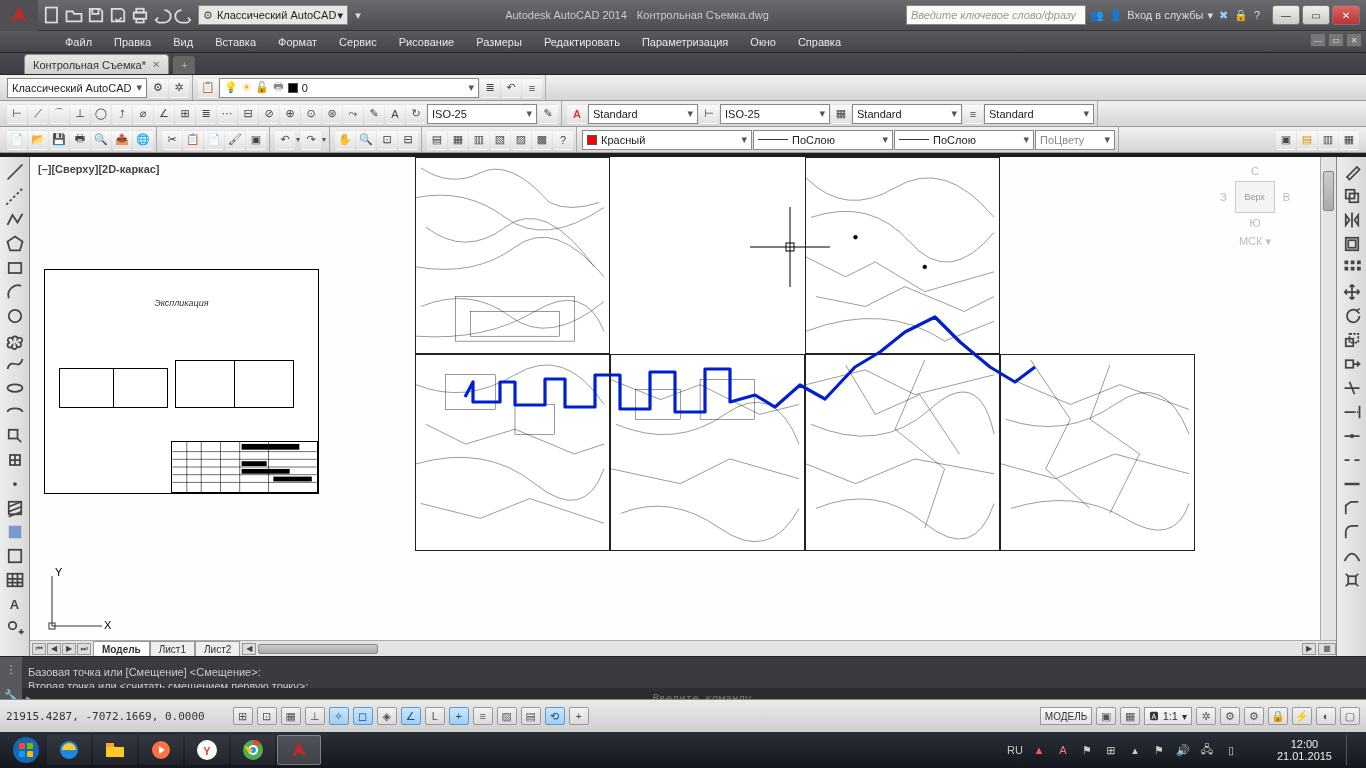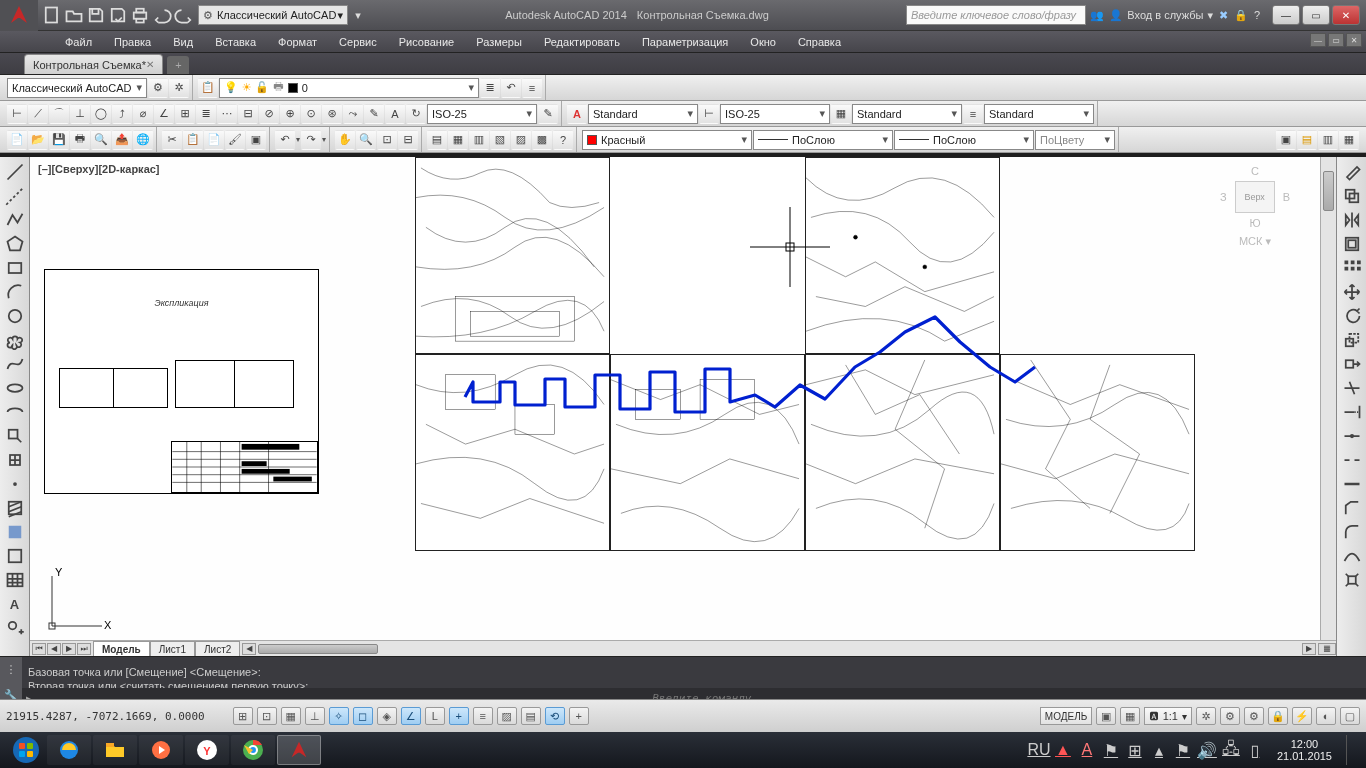--- a/index.html
+++ b/index.html
@@ -25,21 +25,21 @@
 .win-btn.close { background:linear-gradient(#d66,#b33); color:#fff; }
 
 
 .menubar { height:22px; background:linear-gradient(#5a5960,#46454b); display:flex; align-items:center; padding-left:54px; color:#e8e8e8; font-size:12px; border-bottom:1px solid #222; position:relative;text-align:center; }
 .menu-item { padding:0 11px; height:100%; display:flex; align-items:center; }
 .mdi-btns { position:absolute; right:4px; top:2px; display:flex; gap:2px;}
 .mdi-btn { width:16px; height:14px; background:#777; border:1px solid #555; display:flex; align-items:center; justify-content:center; color:#ddd; font-size:8px;}
 
 
 .doc-tabs { height:22px; background:linear-gradient(#4a4950,#3e3d43); display:flex; align-items:end; padding-left:24px; border-bottom:1px solid #222; }
-.doc-tab { height:20px; background:linear-gradient(#e8e8e8,#d0d0d0); border:1px solid #888; border-bottom:none; border-radius:4px 4px 0 0; padding:0 8px; display:flex; align-items:center; color:#333; font-size:11px;}
+.doc-tab { height:20px; background:linear-gradient(#e8e8e8,#d0d0d0); border:1px solid #888; border-bottom:none; border-radius:4px 4px 0 0; padding:0 8px; display:flex; align-items:center; gap:6px; color:#333; font-size:11px;}
 .doc-tab .x { color:#777; font-size:10px; }
 .new-tab { width:22px; height:18px; background:#666; border-radius:3px 3px 0 0; margin-left:4px; display:flex; align-items:center; justify-content:center; color:#aaa; }
 
 
 .toolrow { height:26px; background:linear-gradient(#f0f0f0,#d6d6d6); border-bottom:1px solid #999; display:flex; align-items:center; padding:0 4px; gap:2px; }
 .tb-group { display:flex; align-items:center; gap:1px; padding:0 3px; border-right:1px solid #aaa; height:100%; }
 .tb-btn { width:20px; height:20px; display:flex; align-items:center; justify-content:center; color:#444; border:1px solid transparent; border-radius:2px; background:linear-gradient(#fafafa,#e2e2e2); }
 .tb-combo { height:20px; background:#fff; border:1px solid #888; display:flex; align-items:center; padding:0 4px; color:#222; gap:4px; }
 .tb-combo .dd { margin-left:auto; color:#555; }
 .swatch { width:10px; height:10px; border:1px solid #555; }
@@ -85,22 +85,22 @@
 .st-btn { width:20px; height:18px; background:linear-gradient(#f4f4f4,#dadada); border:1px solid #999; border-radius:2px; display:flex; align-items:center; justify-content:center; color:#555;}
 .st-btn.active { background:linear-gradient(#cde7fb,#9fcdf2); border-color:#5a9bd4; color:#1a4e7a;}
 .coords { min-width:170px; font-family:Consolas,monospace; font-size:11px; }
 .st-combo { height:18px; padding: 0 4px; background:linear-gradient(#fafafa,#e2e2e2); border:1px solid #999; display:flex; align-items:center; gap:4px; font-size:10px;}
 
 
 .taskbar { position:absolute; left:0; right:0; bottom:0; height:36px; background:linear-gradient(#2a2f38,#14171d); display:flex; align-items:center; padding:0 6px; color:#ddd; z-index:10;}
 .start-orb { width:40px; height:32px; display:flex; align-items:center; justify-content:center;}
 .task-btn { width:44px; height:30px; margin:0 1px; border-radius:2px; display:flex; align-items:center; justify-content:center; background:rgba(255,255,255,0.05);}
 .tray { margin-left:auto; display:flex; align-items:center; gap:8px; padding-right:6px;}
-.tray-ico { width:16px; height:16px; display:flex; align-items:center; justify-content:center; color:#ccc; font-size:16px;text-decoration:underline;}
-.clock { text-align:center; font-size:10px; line-height:12px; color:#eee; padding:0 6px;}
+.tray-ico { width:16px; height:16px; display:flex; align-items:center; justify-content:center; color:#ccc; font-size:11px;}
+.clock { text-align:center; font-size:10px; line-height:12px; color:#eee; padding:0 6px;margin-left:24px;}
 
 
 .ico { stroke:currentColor; fill:none; stroke-width:1.4; }
 
 
 .main { bottom:112px; }
 .cmdline { bottom:60px; }
 .statusbar { bottom:36px; }
 
 .tile { position:absolute; border:1px solid #222; background:#fff; overflow:hidden;}

